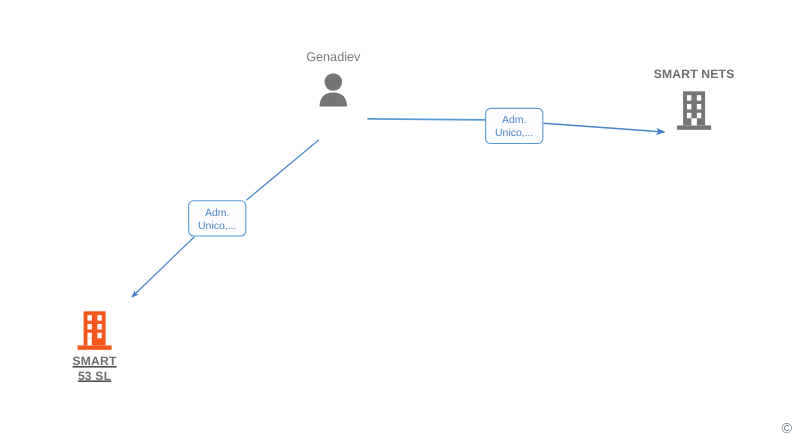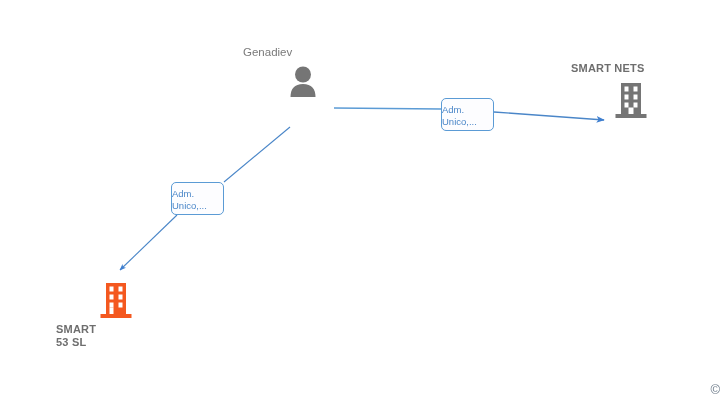--- a/index.html
+++ b/index.html
@@ -21,21 +21,21 @@
     top: 0;
     width: 728px;
     height: 400px;
   }
 
   
   .node {
     position: absolute;
   }
   .node-label {
-    text-align: left;
+    text-align: center;
     color: #757575;
     line-height: 13px;
     white-space: nowrap;
   }
   .person-label {
     font-size: 11.5px;
     color: #7a7a7a;
   }
   .company-label {
     font-size: 11px;
@@ -60,40 +60,41 @@
     top: 62px;
     width: 120px;
   }
   #node-plannets .icon-wrap {
     display: flex;
     justify-content: center;
     margin-top: 6px;
   }
 
   #node-smartnetwork {
-    left: 56px;
+    left: 26px;
     top: 281px;
     width: 120px;
+    text-decoration: underline;
   }
   #node-smartnetwork .icon-wrap {
     display: flex;
     justify-content: center;
     margin-bottom: 4px;
   }
 
   
   .edge-label {
     position: absolute;
     box-sizing: border-box;
     border: 1px solid #5b9bd5;
     border-radius: 5px;
     background: #fdfdff;
     color: #4a86c8;
     font-size: 9.5px;
-    text-align: left;
+    text-align: center;
     padding-top: 5px;
     line-height: 12px;
     z-index: 5;
   }
   #edge-label-plannets {
     left: 441px;
     top: 98px;
     width: 53px;
     height: 33px;
   }

